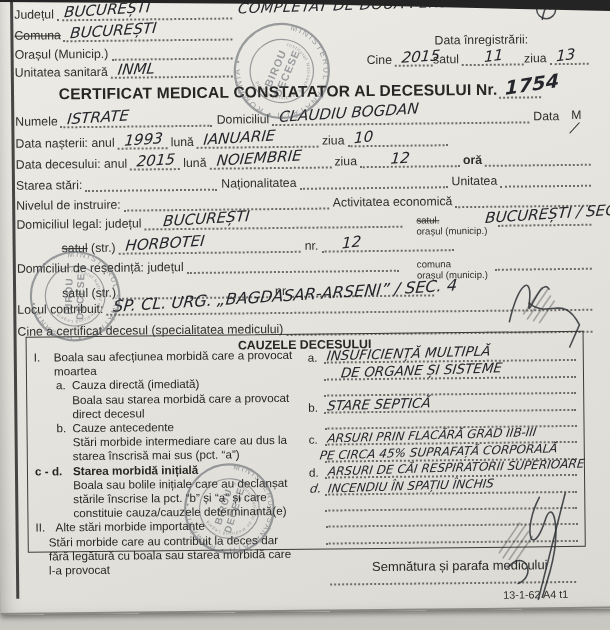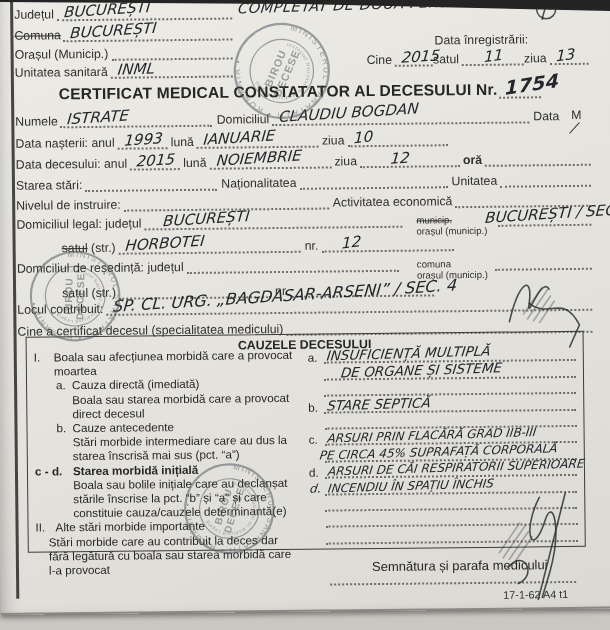--- a/index.html
+++ b/index.html
@@ -206,21 +206,21 @@
     <span class="lbl">Domiciliul legal: județul</span>
     <span class="fill" style="width:258px;">
         <span class="hw t2" style="left:18px;">BUCUREȘTI</span>
       </span>
     <span style="width:96px;"></span>
     <span class="fill grow">
         <span class="hw t2" style="left:-14px;">BUCUREȘTI / SECT. 3</span>
       </span>
   </div>
   <div class="small-stack" style="left:420px;top:222px;">
-    <div class="strike">municip.</div>
+    <div class="strike">satul.</div>
     <div>orașul (municip.)</div>
   </div>
 
   <div class="row" style="top:244px;left:65px;width:392px;">
     <span class="lbl"><span class="strike">satul</span> <span>(str.)</span></span>
     <span class="fill" style="width:182px;">
         <span class="hw t2">HORBOTEI</span>
       </span>
     <span class="lbl" style="padding-left:4px;">nr.</span>
     <span class="fill grow">
@@ -347,21 +347,21 @@
         </div>
       <div class="cr-row">
           <span class="cr-lbl"></span>
           <span class="cr-fill"></span>
         </div>
     </div>
   </div>
 
   <div class="sig-label">Semnătura și parafa medicului</div>
   <div class="sig-line"></div>
-  <div class="form-code">17-1-62 A4 t1</div>
+  <div class="form-code">13-1-62 A4 t1</div>
 
   <div class="stamp" style="left:236px;top:26px;width:102px;height:102px;transform:rotate(12deg);">
     <svg viewBox="0 0 100 100" width="100%" height="100%">
       <defs>
           <path id="ringA" d="M50,9 a41,41 0 1,1 -0.01,0"></path>
           <path id="ring2A" d="M50,25 a25,25 0 1,1 -0.01,0"></path>
         </defs>
       <circle cx="50" cy="50" r="46" class="sc2"></circle>
         <circle cx="50" cy="50" r="31" class="sc1"></circle>
       <text class="sring"><textPath href="#ringA">MINISTERUL SĂNĂTĂȚII • ROMÂNIA •</textPath></text>

